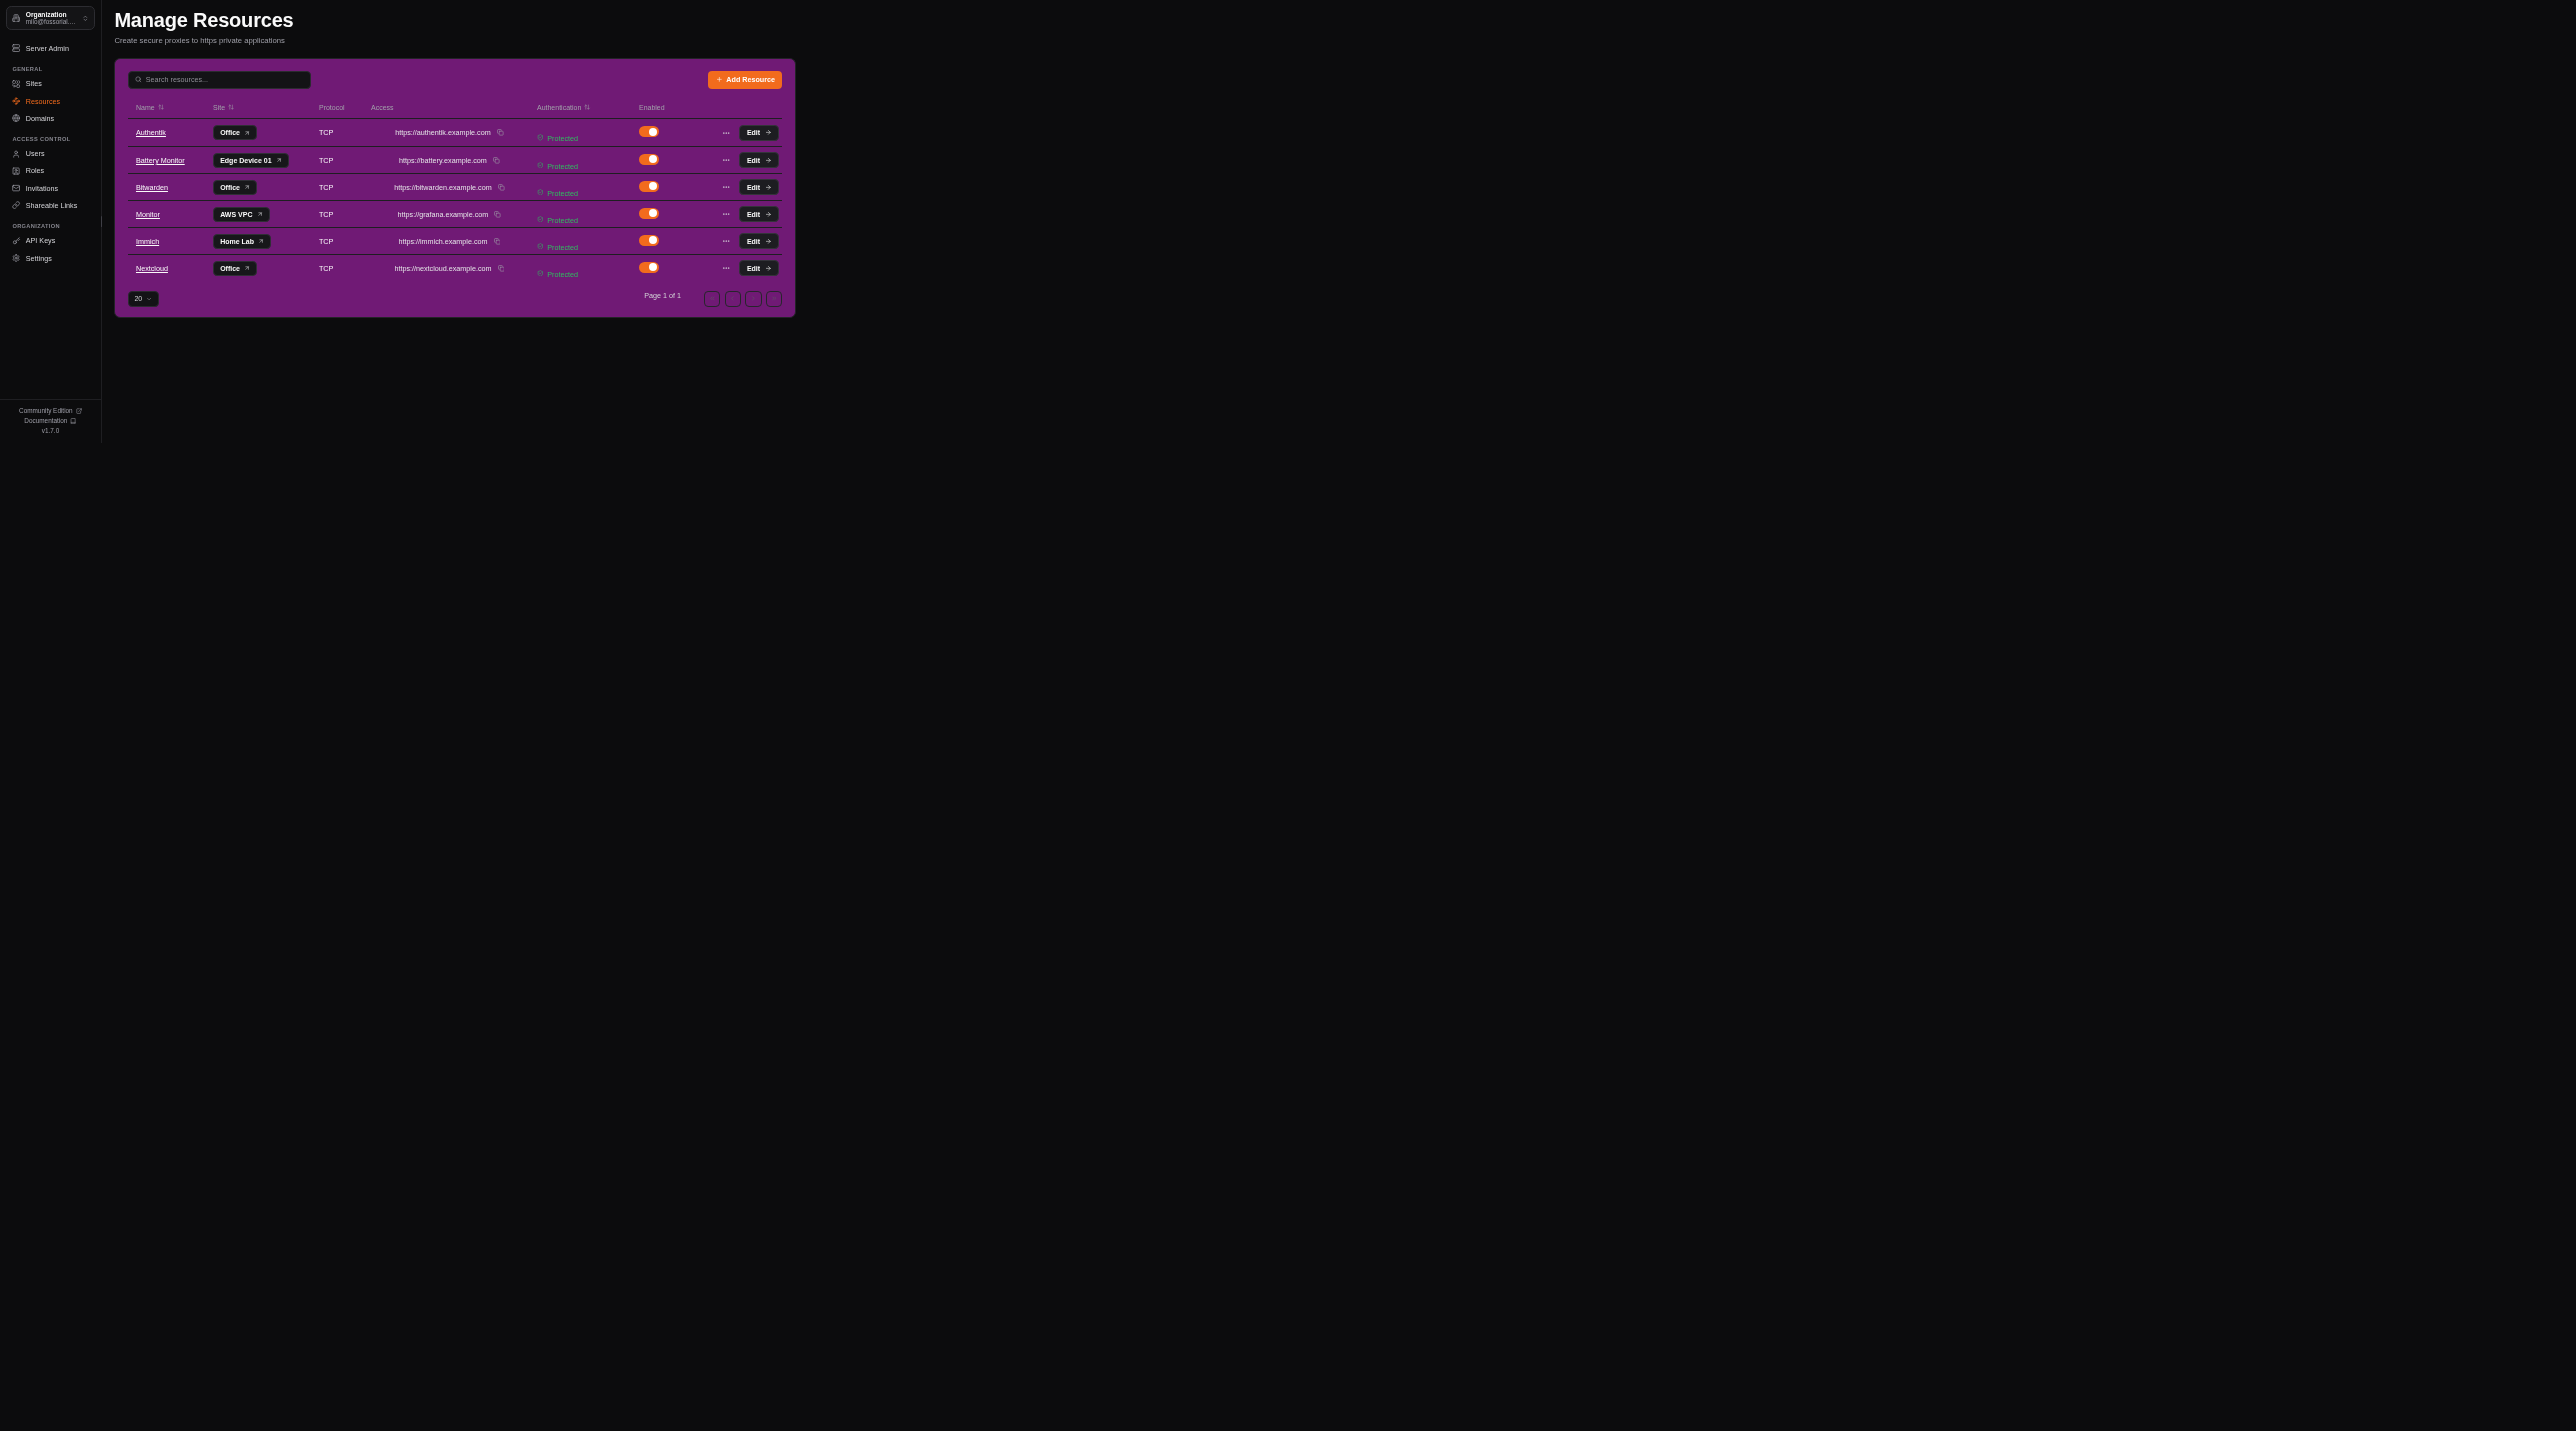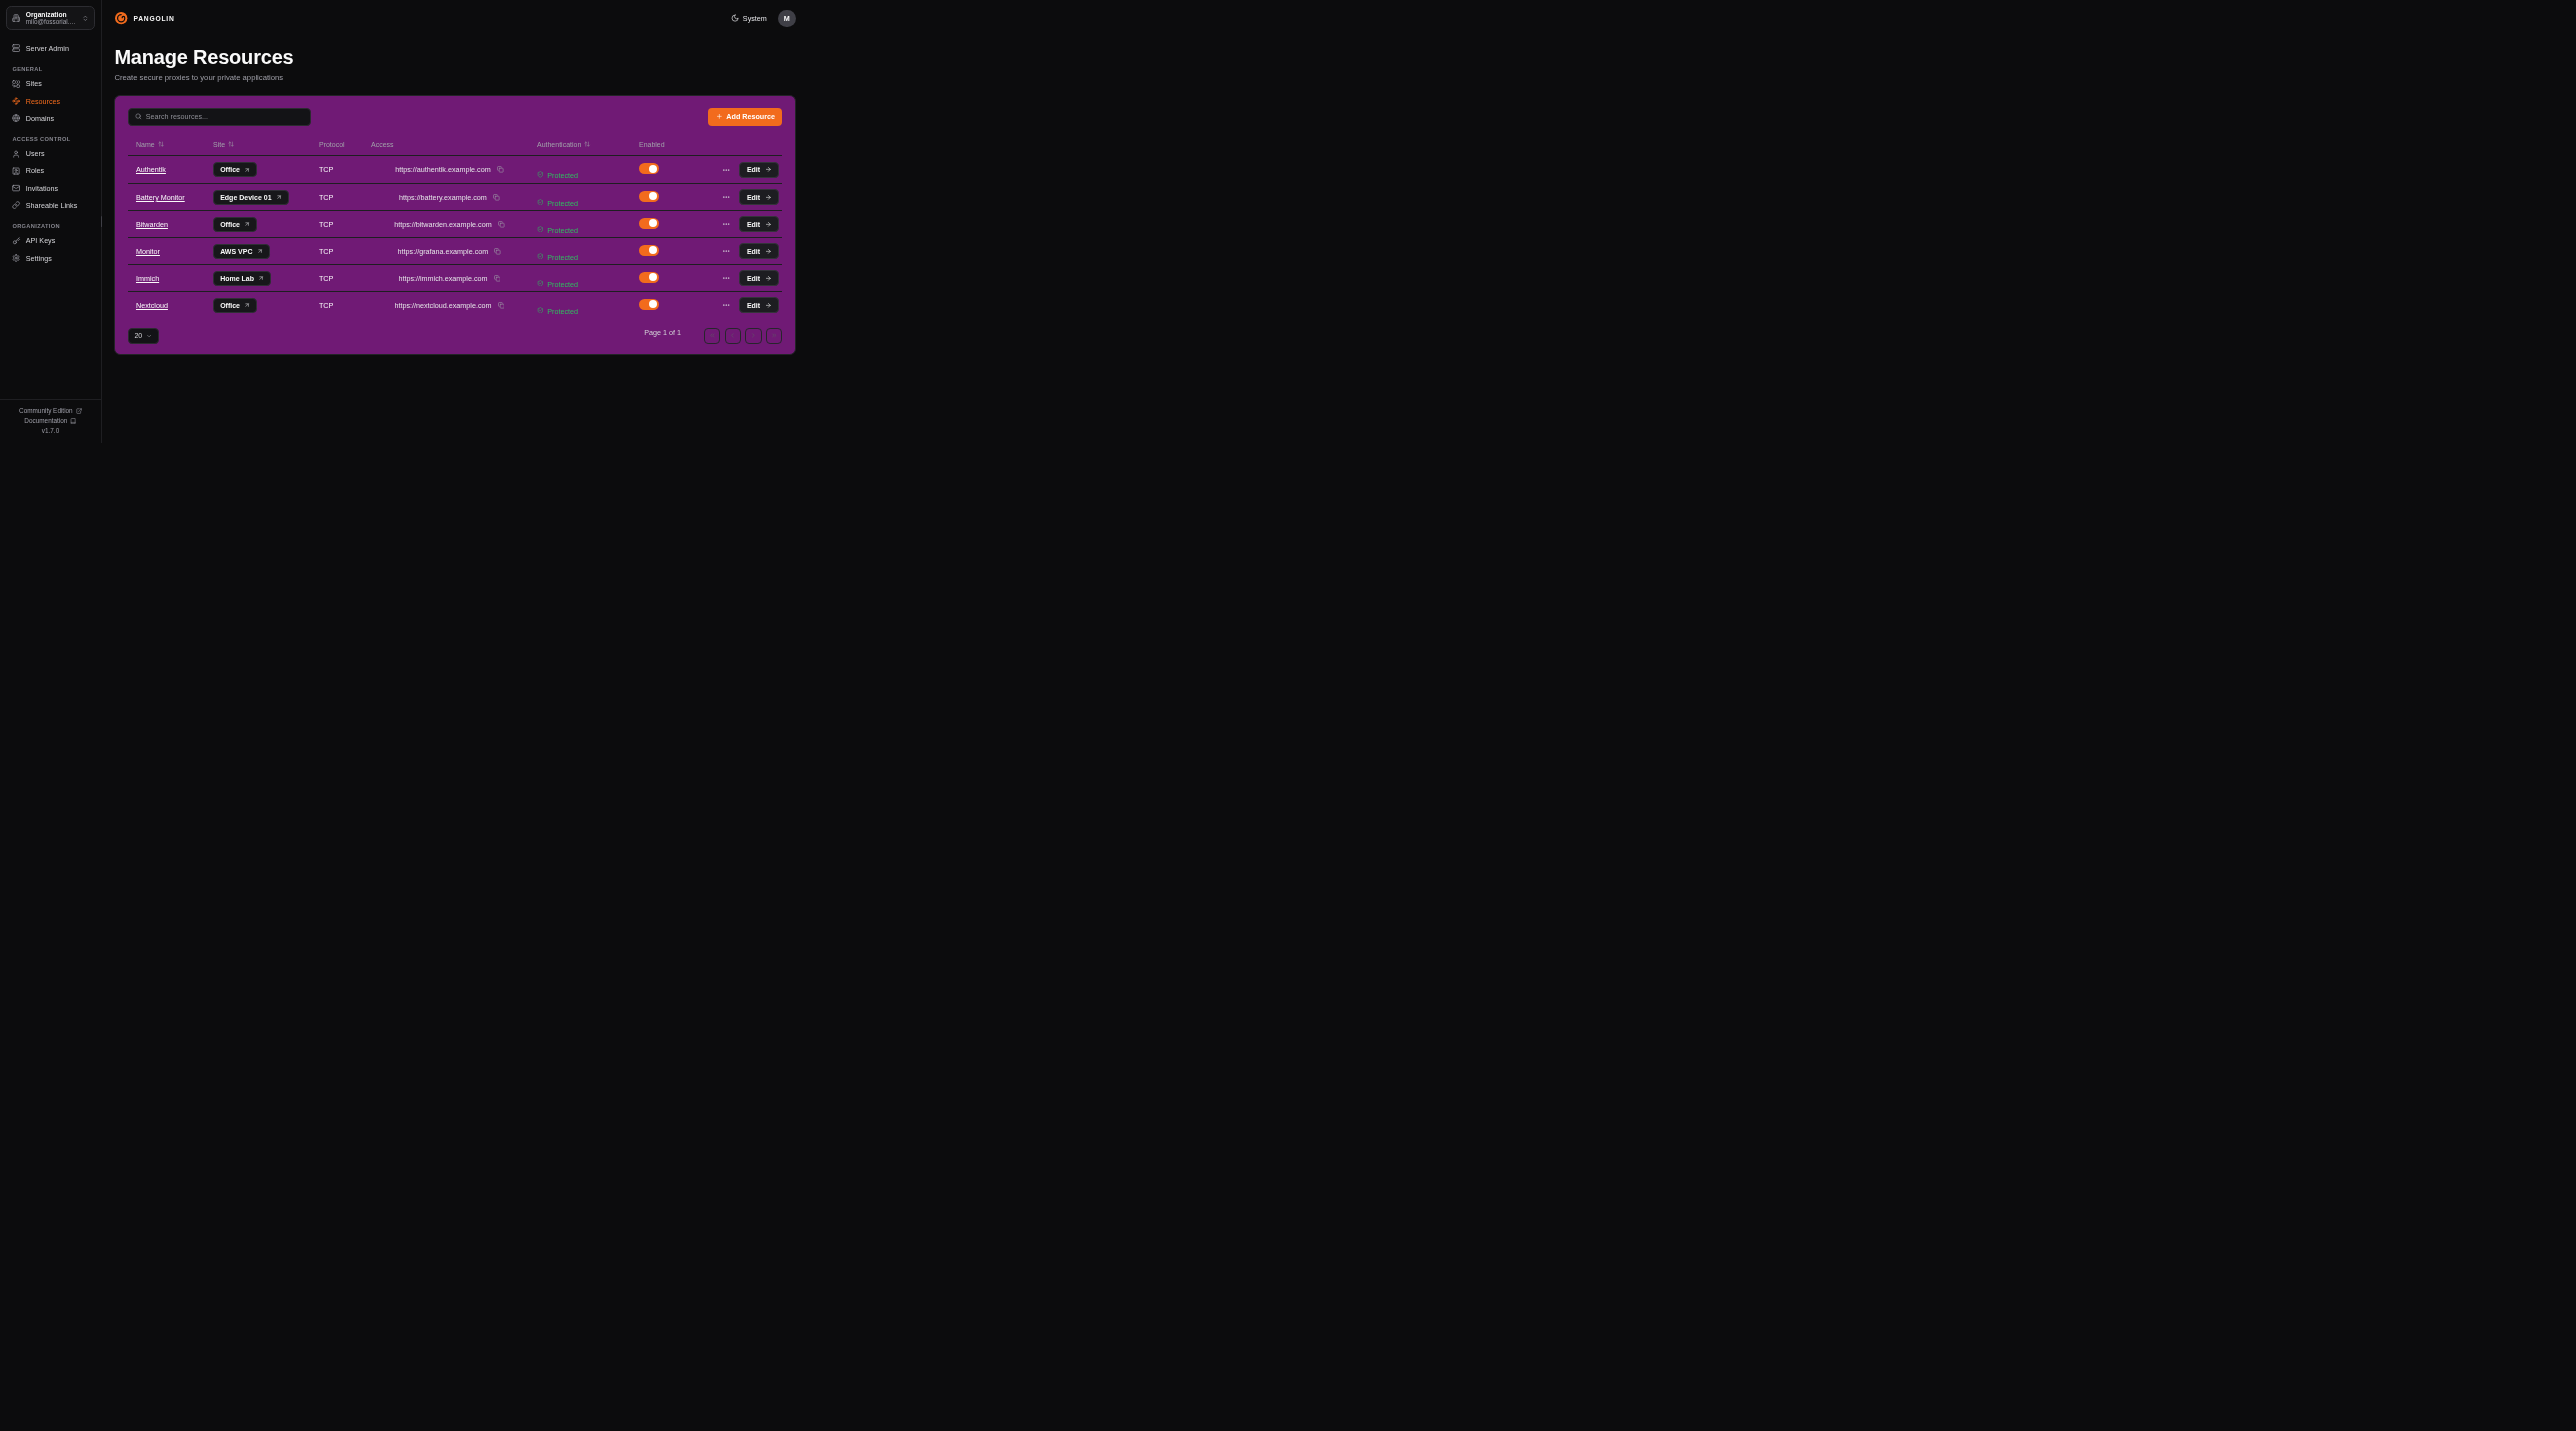--- a/index.html
+++ b/index.html
@@ -289,41 +289,23 @@
         <svg class="ic xs" viewBox="0 0 24 24">
           <path d="M4 19.5v-15A2.5 2.5 0 0 1 6.5 2H20v20H6.5a2.5 2.5 0 0 1 0-5H20"></path>
         </svg>
       </div>
       <div class="line static">v1.7.0</div>
     </div>
   </aside>
 
   <main class="main">
 
-    <div class="topbar">
-      <div class="brand">
-        <svg width="14.4" height="14.4" viewBox="0 0 28 28">
-          <circle cx="14" cy="14" r="12" fill="#f26b1d"></circle>
-          <path d="M14 7a7 7 0 1 0 7 7c0-2.2-1.2-3.4-2.6-3.4-1.4 0-2.4 1-2.4 2.4" stroke="#0c0c0d" stroke-width="2.4" fill="none" stroke-linecap="round"></path>
-        </svg>
-        <span class="brand-word">PANGOLIN</span>
-      </div>
-      <div class="top-right">
-        <div class="theme-btn">
-          <svg class="ic" viewBox="0 0 24 24">
-            <path d="M12 3a6 6 0 0 0 9 9 9 9 0 1 1-9-9Z"></path>
-          </svg>
-          <span>System</span>
-        </div>
-        <div class="avatar">M</div>
-      </div>
-    </div>
 
     <h1 class="page-title">Manage Resources</h1>
-    <p class="page-sub">Create secure proxies to your private applications</p>
+    <p class="page-sub">Create secure proxies to https private applications</p>
 
     <section class="card">
 
       <div class="card-toolbar">
         <div class="search-box">
           <svg class="ic sm" viewBox="0 0 24 24">
             <circle cx="11" cy="11" r="8"></circle>
               <path d="m21 21-4.3-4.3"></path>
           </svg>
           <input type="text" placeholder="Search resources..." style="">

